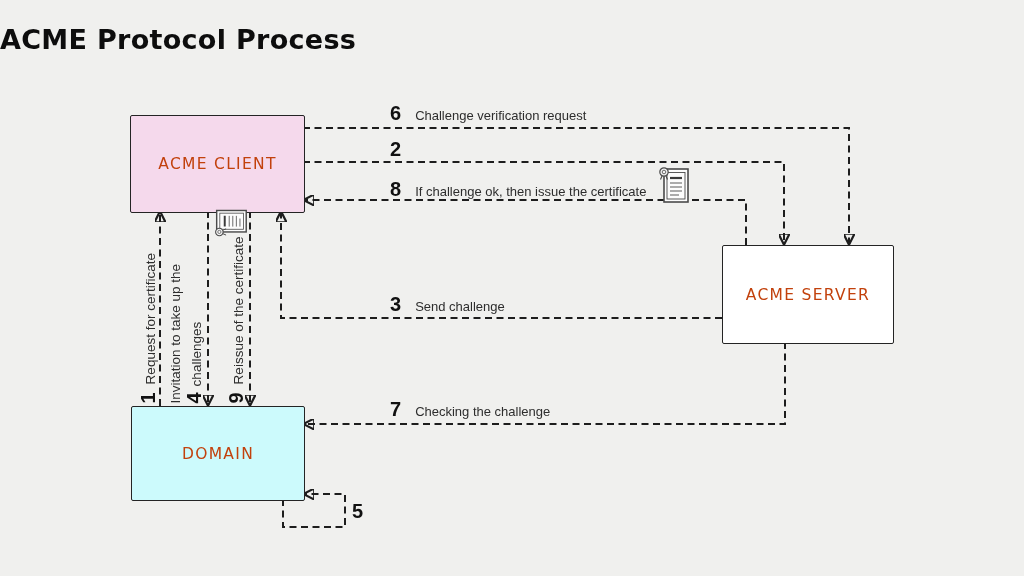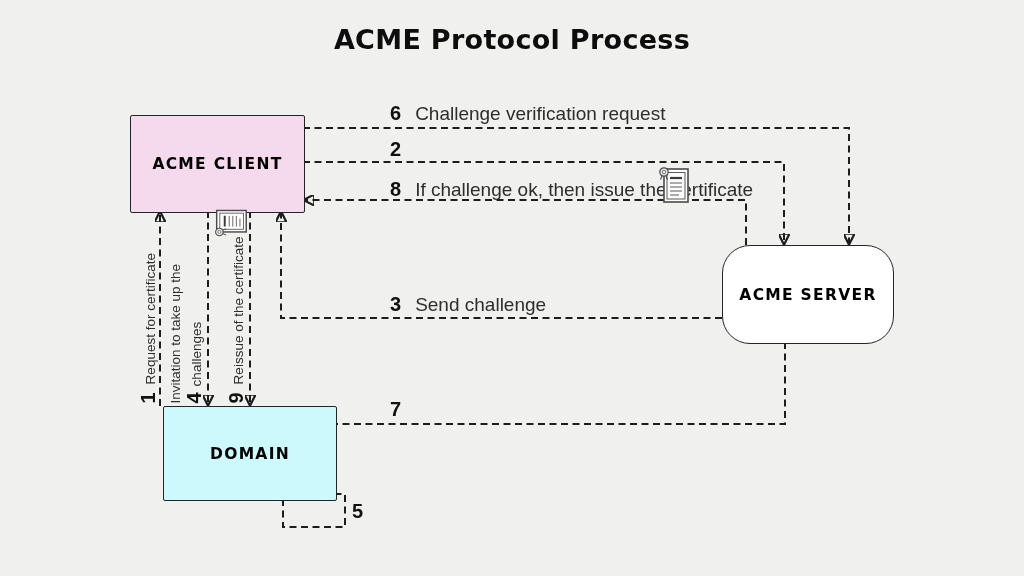--- a/index.html
+++ b/index.html
@@ -9,46 +9,46 @@
     --domain-fill:#ccfafc;
     --line:#1d1d1d;
     --text:#2d2d2d;
     --number:#111111;
   }
   html,body{margin:0;padding:0;}
   body{background:var(--background);font-family:"Liberation Sans",sans-serif;}
   .stage{position:relative;width:1024px;height:576px;background:var(--background);overflow:hidden;}
 
   .title{
-    position:absolute;left:0;top:24px;width:1024px;text-align:center;
+    position:absolute;left:0;top:24px;width:1024px;
     font-family:"DejaVu Sans",sans-serif;font-weight:800;font-size:27px;
     color:#0d0d0d;letter-spacing:.3px;margin:0;
   }
 
   .connectors{position:absolute;left:0;top:0;width:1024px;height:576px;}
   .connectors path{fill:none;stroke:var(--line);stroke-width:2;stroke-dasharray:7 4.5;}
 
   .node{
     position:absolute;display:flex;align-items:center;justify-content:center;
     border:1.6px solid #242424;border-radius:2px;
-    font-family:"DejaVu Sans",sans-serif;font-weight:700;font-size:15.5px;
-    letter-spacing:1.3px;color:#000000;
+    font-family:"DejaVu Sans",sans-serif;font-weight:400;font-size:15.5px;
+    letter-spacing:1.3px;color:#c2410c;
   }
   .node-client{left:130px;top:115px;width:173px;height:96px;background:var(--client-fill);}
-  .node-server{left:722px;top:245px;width:170px;height:97px;background:var(--server-fill);border-radius:28px;}
-  .node-domain{left:131px;top:406px;width:172px;height:93px;background:var(--domain-fill);margin-left:32px;}
+  .node-server{left:722px;top:245px;width:170px;height:97px;background:var(--server-fill);}
+  .node-domain{left:131px;top:406px;width:172px;height:93px;background:var(--domain-fill);}
 
   .hlabel{
     position:absolute;display:flex;align-items:baseline;gap:14px;white-space:nowrap;
   }
   .hlabel .num,.vlabel .num{
     font-weight:bold;font-size:20px;color:var(--number);line-height:1;
   }
   .hlabel .txt,.vlabel .txt{
-    font-size:19px;color:var(--text);line-height:1.2;
+    font-size:13px;color:var(--text);line-height:1.2;
   }
   .vlabel .txt{font-size:13.5px;}
 
   .vlabel{
     position:absolute;transform:rotate(-90deg);white-space:nowrap;
   }
   .vlabel-row{display:flex;align-items:baseline;gap:8px;width:195px;}
   .vlabel-l1{left:51px;top:295px;width:195px;height:22px;}
   .vlabel-l4{left:90px;top:286px;width:195px;height:40px;}
   .vlabel-l4 .vline{display:flex;align-items:baseline;gap:6px;line-height:18px;}
@@ -102,20 +102,21 @@
   <div class="hlabel" style="left:390px;top:179px;">
     <span class="num">8</span>
     <span class="txt">If challenge ok, then issue the certificate</span>
   </div>
   <div class="hlabel" style="left:390px;top:294px;">
     <span class="num">3</span>
     <span class="txt">Send challenge</span>
   </div>
   <div class="hlabel" style="left:390px;top:399px;">
     <span class="num">7</span>
+    <span class="txt">Checking the challenge</span>
   </div>
   <div class="hlabel" style="left:352px;top:501px;gap:11px;">
     <span class="num">5</span>
   </div>
 
   <div class="vlabel vlabel-l1">
     <div class="vlabel-row">
       <span class="num">1</span>
       <span class="txt">Request for certificate</span>
     </div>

